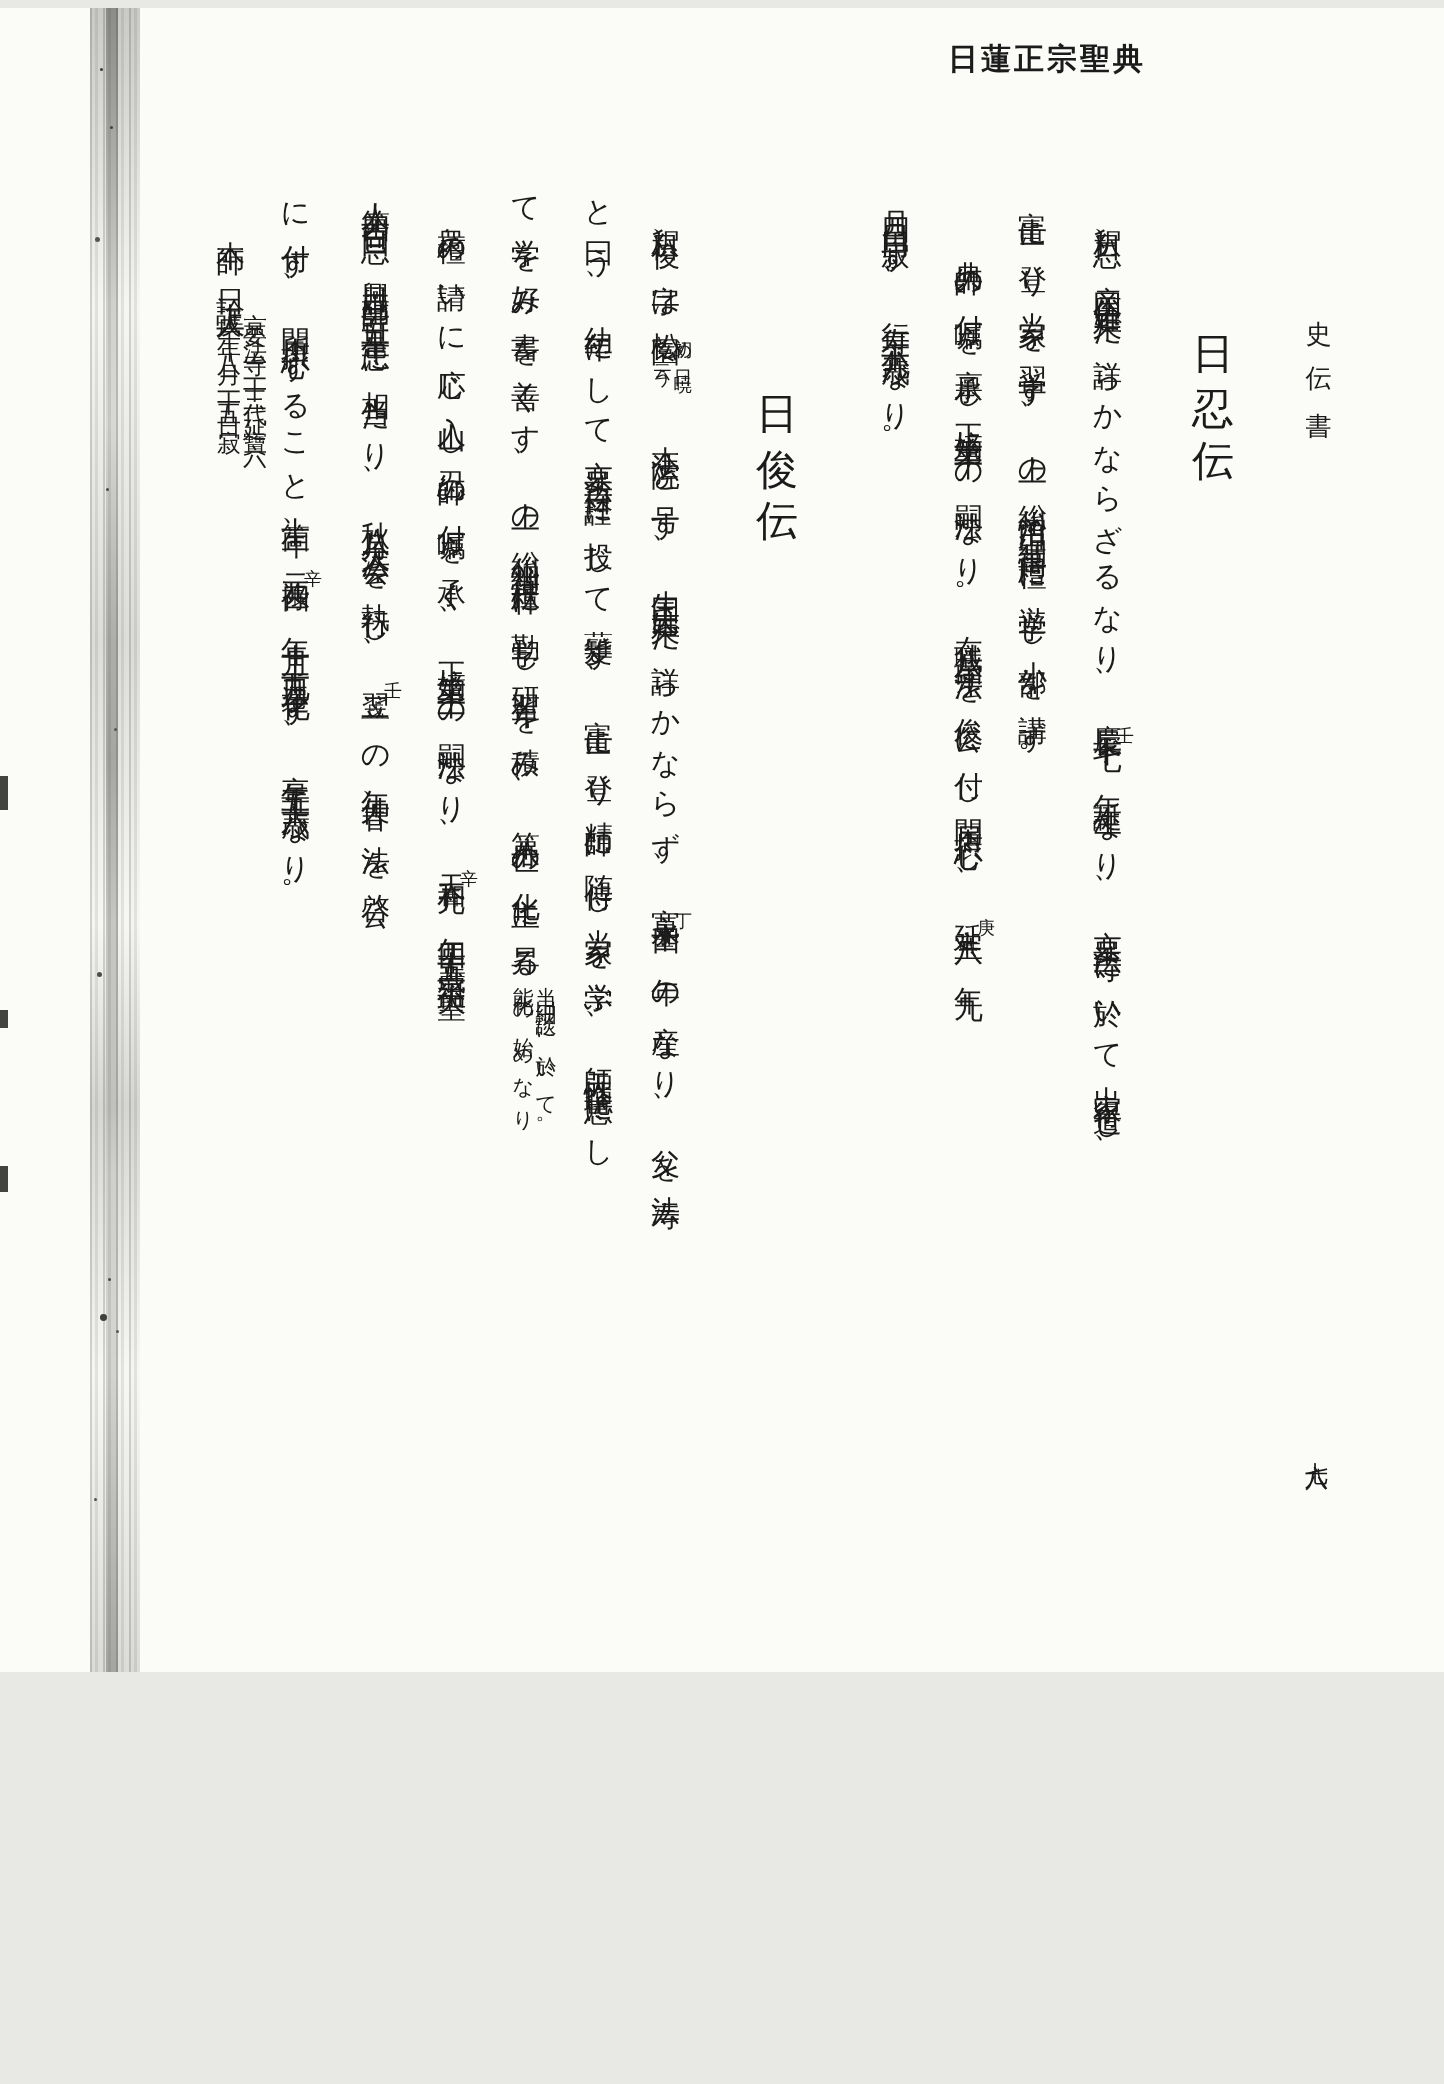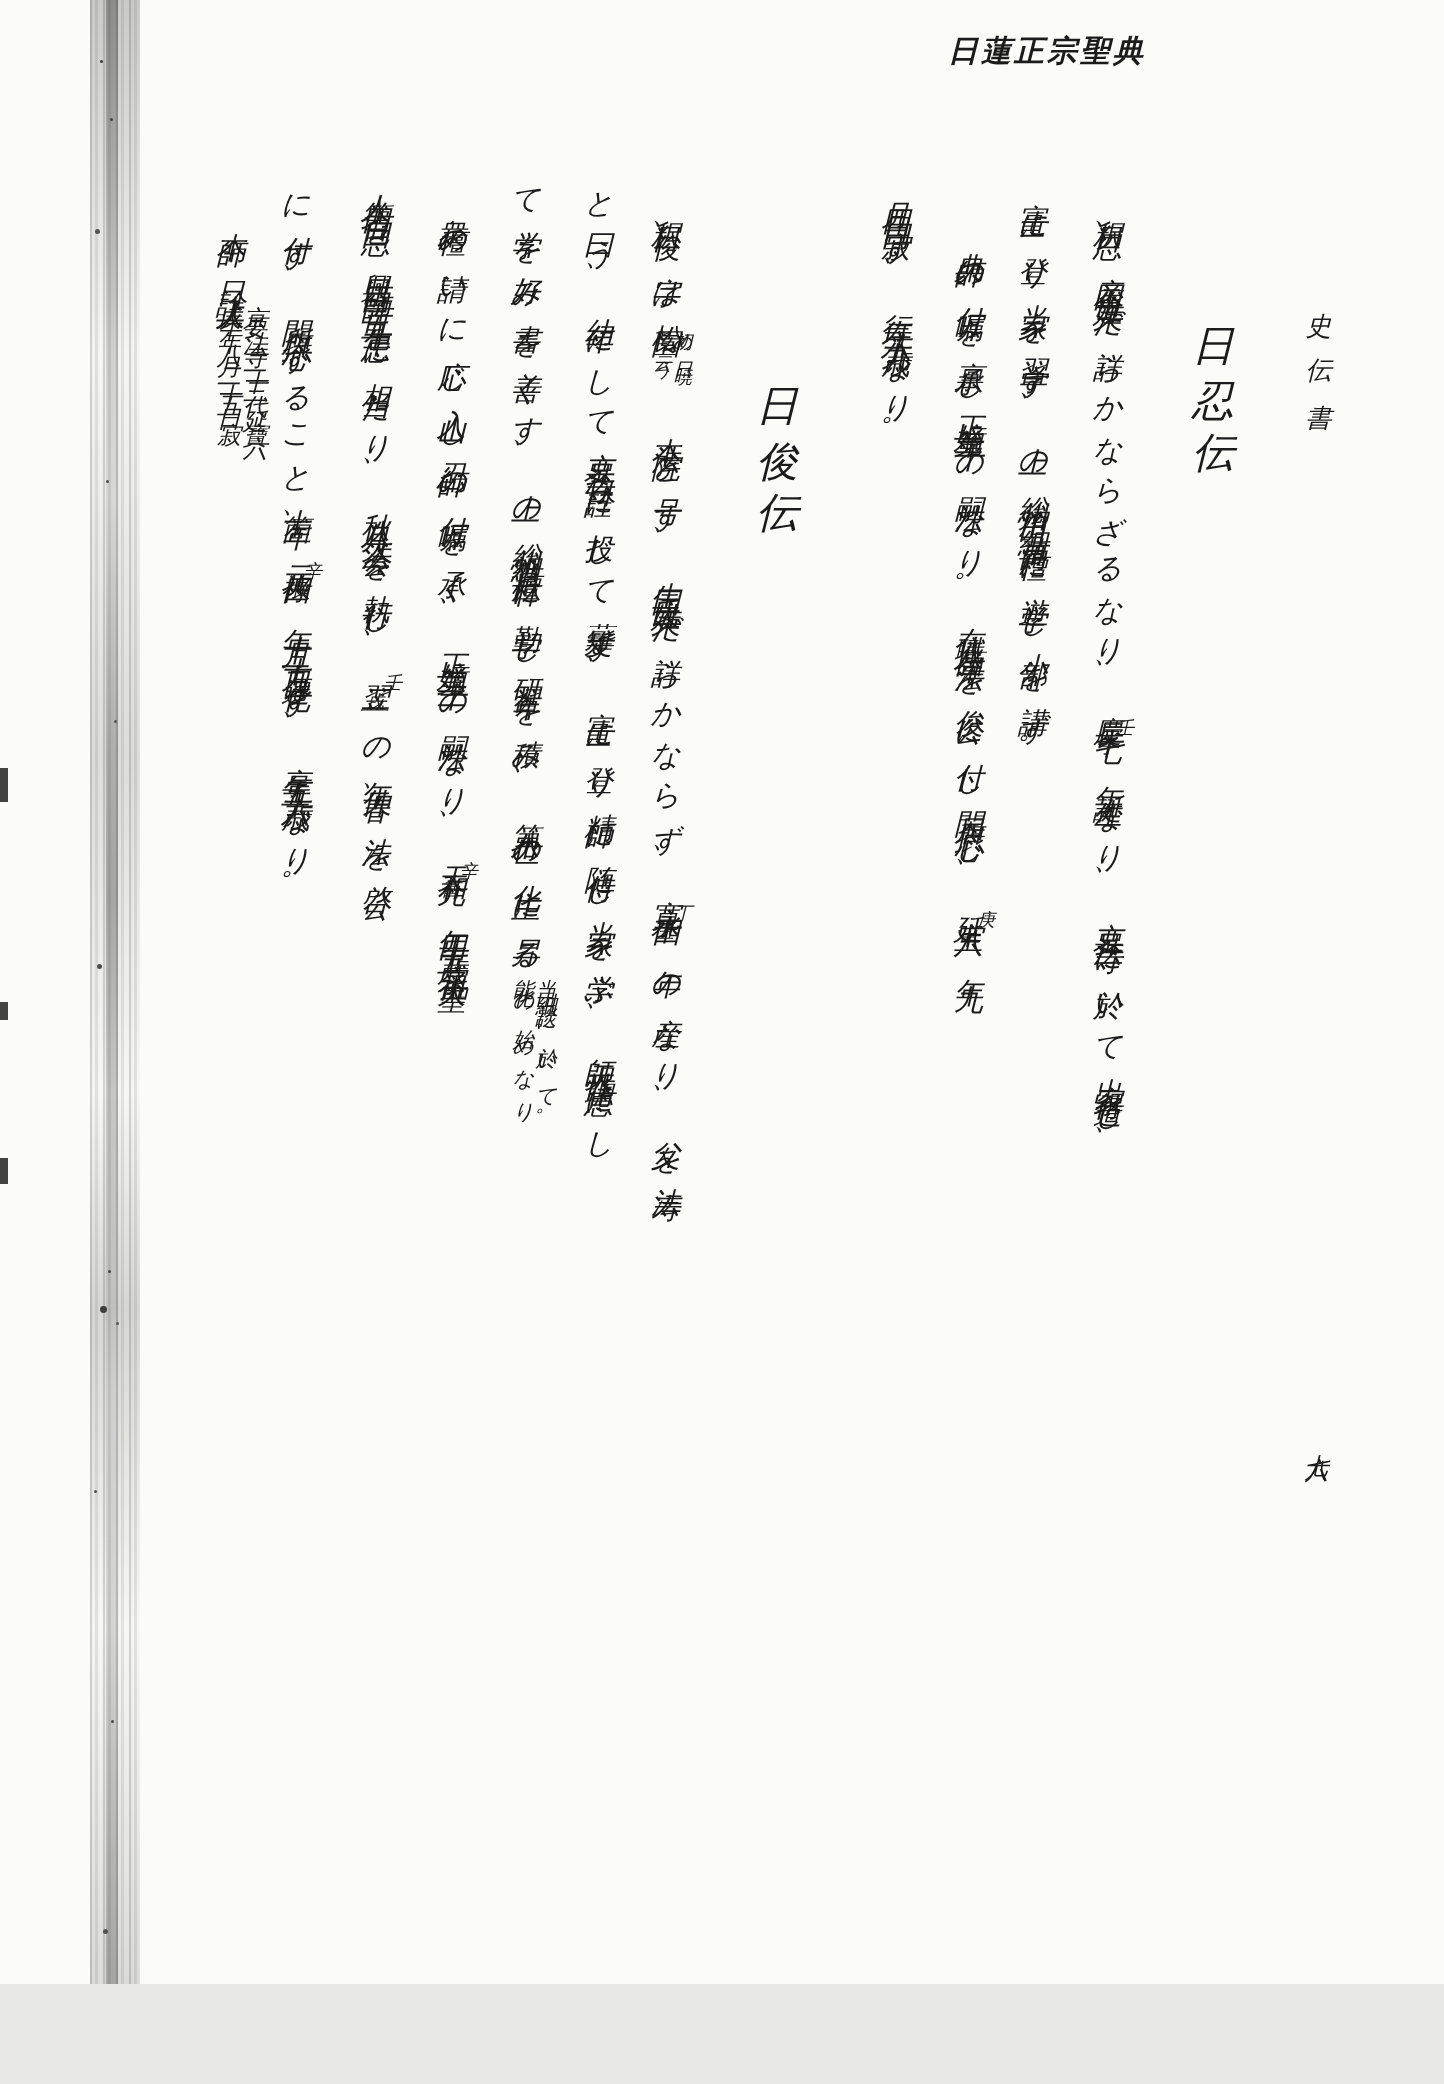--- a/index.html
+++ b/index.html
@@ -1,21 +1,21 @@
 <!DOCTYPE html>
 <html><head>
 <meta charset="utf-8">
 <style>
   :root{ --ink:#1b1b1b; --paper:#fbfbf8; }
   html,body{ margin:0; padding:0; }
   body{ background:#e8e8e4; }
   .page{
-    position:relative; width:1444px; height:1984px; margin:0 auto;
+    position:relative; width:1444px; height:1664px; margin:8px auto;
     background:var(--paper); overflow:hidden;
-    font-family:"DejaVu Serif","Liberation Serif",serif; color:var(--ink);font-style:italic;
+    font-family:"DejaVu Serif","Liberation Serif",serif; color:var(--ink);
   }
   
   .scan-band{
     position:absolute; left:90px; top:0; width:50px; height:100%;
     background:
       repeating-linear-gradient(90deg,
         rgba(55,55,52,.20) 0 2px, rgba(200,200,195,.05) 2px 5px,
         rgba(110,110,105,.16) 5px 8px, rgba(230,230,225,.03) 8px 13px),
       linear-gradient(180deg,
         rgba(70,70,68,.28) 0%, rgba(170,170,165,.06) 18%,

